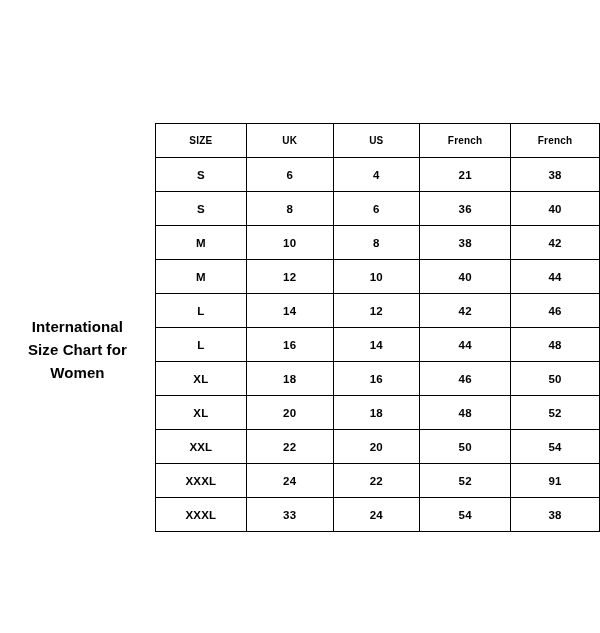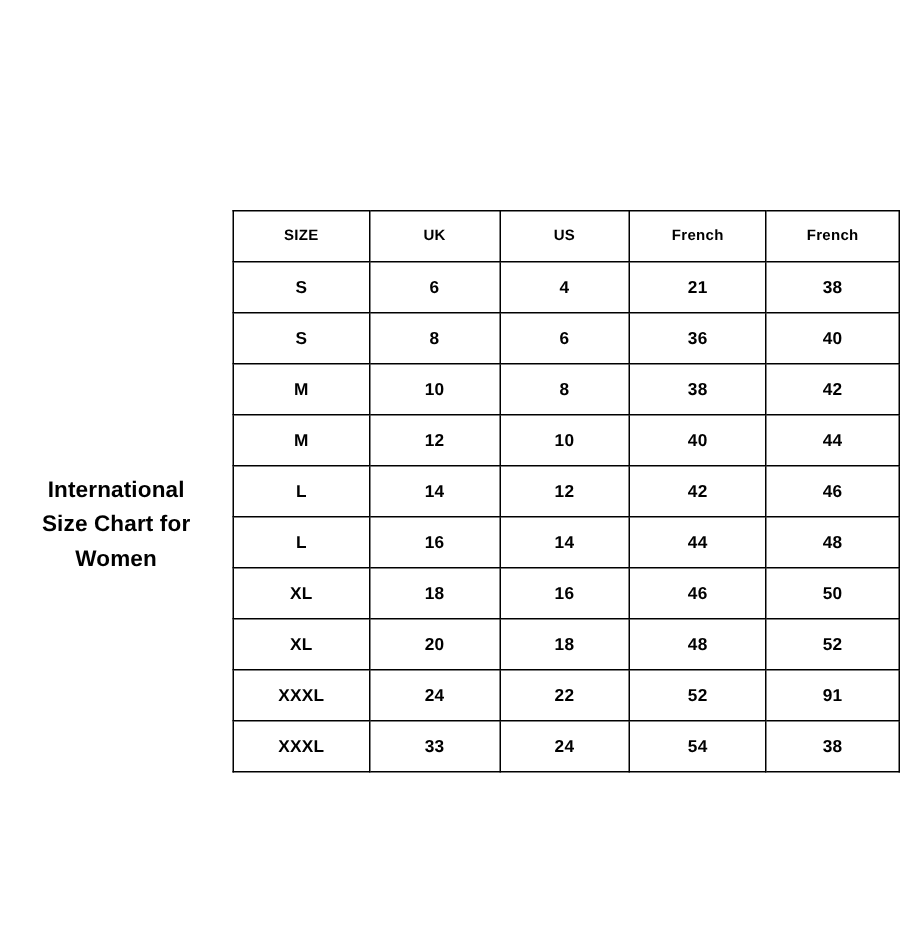--- a/index.html
+++ b/index.html
@@ -142,20 +142,27 @@
           <td>50</td>
         </tr>
         <tr>
           <td>XL</td>
           <td>20</td>
           <td>18</td>
           <td>48</td>
           <td>52</td>
         </tr>
         <tr>
+          <td>XXL</td>
+          <td>22</td>
+          <td>20</td>
+          <td>50</td>
+          <td>54</td>
+        </tr>
+        <tr>
           <td>XXXL</td>
           <td>24</td>
           <td>22</td>
           <td>52</td>
           <td>91</td>
         </tr>
         <tr>
           <td>XXXL</td>
           <td>33</td>
           <td>24</td>

